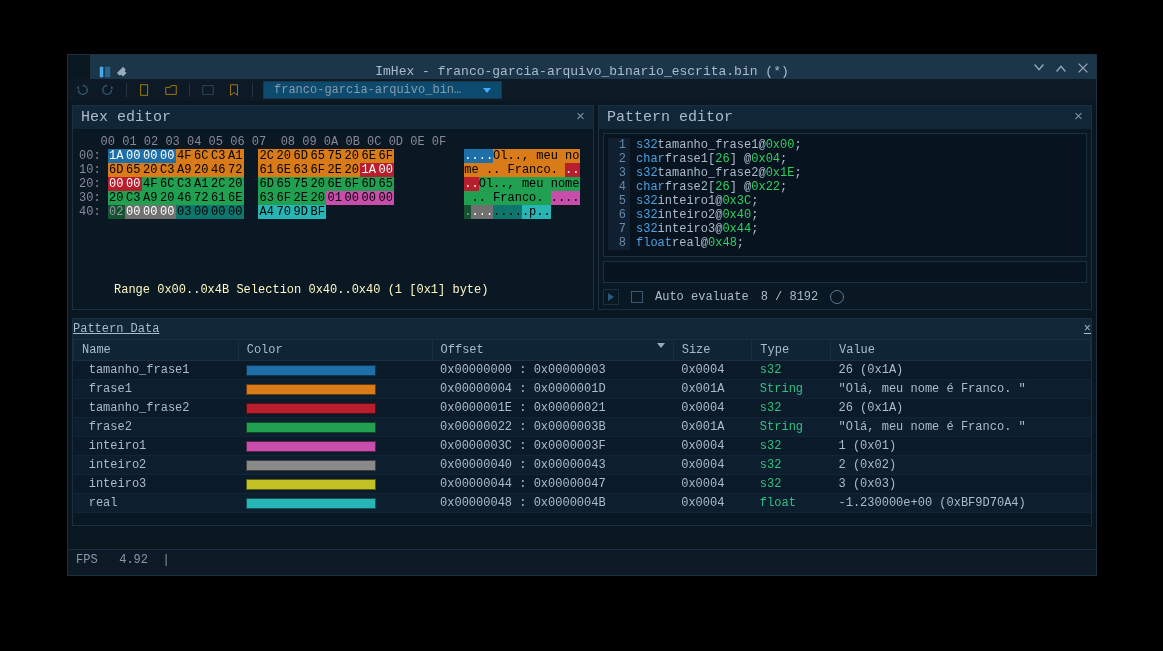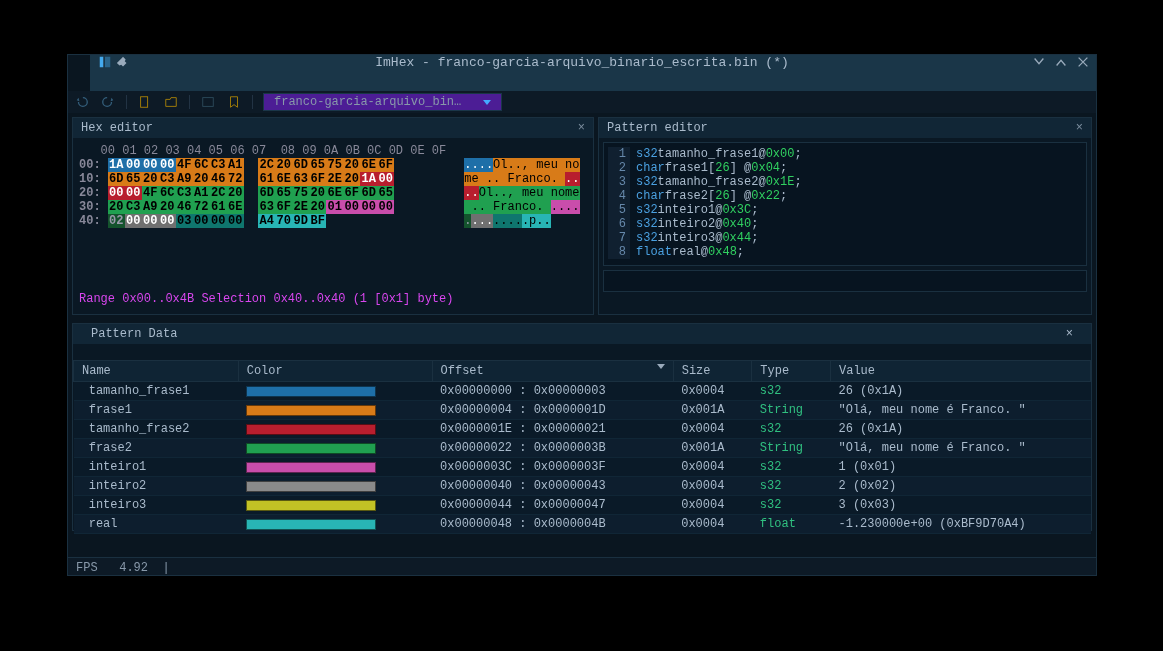--- a/index.html
+++ b/index.html
@@ -15,24 +15,24 @@
 .window {
   position: absolute;
   left: 67px;
   top: 54px;
   width: 1030px;
   height: 522px;
   background: #0a1620;
   border: 1px solid #1a3040;
 }
 .titlebar {
-  height: 36px;
+  height: 24px;
   background: #1a3648;
   display: flex;
-  align-items: flex-start;
+  align-items: flex-end;
   padding: 0 6px;
   margin-left: 22px;
 }
 .titlebar .title { flex: 1; text-align: center; color: #aabbcc; font-size: 13px; }
 .titlebar .icon { width: 18px; height: 14px; display: inline-flex; align-items: center; justify-content: center; }
 .titlebar .wincontrols { display: flex; gap: 8px; }
 .menubar {
   height: 22px;
   background: #0d1a26;
   display: flex;
@@ -49,21 +49,21 @@
   height: 22px;
   background: #0d1a26;
   display: flex;
   align-items: center;
   gap: 10px;
   padding-left: 6px;
 }
 .toolbar .tb { width: 16px; height: 16px; display: inline-flex; align-items: center; justify-content: center; opacity: .85; }
 .toolbar .sep { width: 1px; height: 14px; background: #223344; }
 .toolbar .filebox {
-  background: #4c1d95;
+  background: #0c4a6e;
   border: 1px solid #1a3648;
   padding: 1px 10px;
   color: #8899aa;
   display: flex;
   align-items: center;
   gap: 22px;
 }
 .toolbar .filebox .tri { width: 0; height: 0; border-left: 4px solid transparent; border-right: 4px solid transparent; border-top: 5px solid #44aaff; }
 .panels {
   display: grid;
@@ -73,31 +73,31 @@
 }
 .panel {
   background: #0a1824;
   border: 1px solid #1a3040;
 }
 .panel-header {
   background: #112636;
   padding: 3px 8px;
   display: flex;
   justify-content: space-between;
-  font-size: 12px;
+  font-size: 15px;
 }
 .panel-header .x { opacity: .7; }
 .hex-body { padding: 6px 6px 8px 6px; height: 176px; display:flex; flex-direction:column; }
 .hex-top { display:flex; flex:1; gap:18px; }
 .hex-cols { white-space: pre; color: #889; }
-.hex-rows { white-space: pre; line-height: 14px; font-weight: bold; }
+.hex-rows { white-space: pre; line-height: 14px; }
 .hex-off { color: #889; }
 .hex-ascii { white-space: pre; line-height: 14px; }
 .hb { display:inline-block; width: 17px; text-align: center; }
-.hex-status { color: #d946ef; margin-top: auto; padding-top: 36px; }
+.hex-status { color: #fef9c3; margin-top: auto; padding-top: 36px; margin-left: 35px; }
 .bg0 { background:#1E6FA8; color:#fff; } 
 .bg1 { background:#D87B18; color:#000; } 
 .bg2 { background:#B81E2E; color:#fff; } 
 .bg3 { background:#20A050; color:#000; } 
 .bg4 { background:#C94DAB; color:#000; } 
 .bg5 { background:#707070; color:#fff; } 
 .bg6 { background:#0f766e; color:#000; } 
 .bg7 { background:#28B5B5; color:#000000; } 
 .bg8 { background:#14532d; color:#99a; } 
 
@@ -132,25 +132,26 @@
 .pat-toolbar .globe { width:14px;height:14px;border:1px solid #5a7a9a;border-radius:50%; }
 
 .pattern-data {
   margin: 4px;
   border: 1px solid #1a3040;
   background: #0a1824;
   height: 208px;
 }
 .pd-header {
   background:#112636;
-  padding:3px 18px;
+  padding:3px 0;
   display:flex;
   justify-content:space-between;
-}
-.pd-table { width:100%; border-collapse:collapse;margin-top:16px; }
+  text-decoration:underline;
+}
+.pd-table { width:100%; border-collapse:collapse; }
 .pd-table th {
   text-align:left;
   padding: 3px 8px;
   background:#0f2434;
   border:1px solid #1a3040;
   font-weight:normal;
   color:#aabbcc;
 }
 .pd-table td {
   padding: 2px 8px;
@@ -159,21 +160,21 @@
 }
 .pd-table tr:nth-child(odd) td { background:#0a1a28; }
 .pd-table tr:nth-child(even) td { background:#0d1e2e; }
 .colorbox { display:block;width:130px;height:11px;border:1px solid #0008; }
 .t-type { color:#30c080; }
 .sort-tri { float:right; width:0;height:0;border-left:4px solid transparent;border-right:4px solid transparent;border-top:5px solid #99aabb; }
 
 .statusbar {
   position:absolute;
   bottom:0; left:0; right:0;
-  height:18px;
+  height:26px;
   background:#0d1a26;
   border-top:1px solid #1a3040;
   padding:3px 8px;
   color:#8899aa;
 }
 .svg-ico { width:14px;height:14px; }
 </style>
 </head>
 <body>
 
@@ -345,20 +346,29 @@
               <span class="lineno">8</span>
               <span class="kw-type">float</span>
               <span> </span>
               <span class="kw-name">real</span>
               <span> @</span>
               <span class="kw-hex">0x48</span>
               <span>;</span>
             </div>
           </div>
         <div class="console"></div>
+        <div class="pat-toolbar">
+          <span class="play">
+              <span class="tri"></span>
+            </span>
+          <span class="cb"></span>
+          <span>Auto evaluate</span>
+          <span>8 / 8192</span>
+          <span class="globe"></span>
+        </div>
       </div>
     </div>
   </div>
 
   <div class="pattern-data">
     <div class="pd-header">
       <span>Pattern Data</span>
       <span class="x">×</span>
     </div>
     <table class="pd-table">

